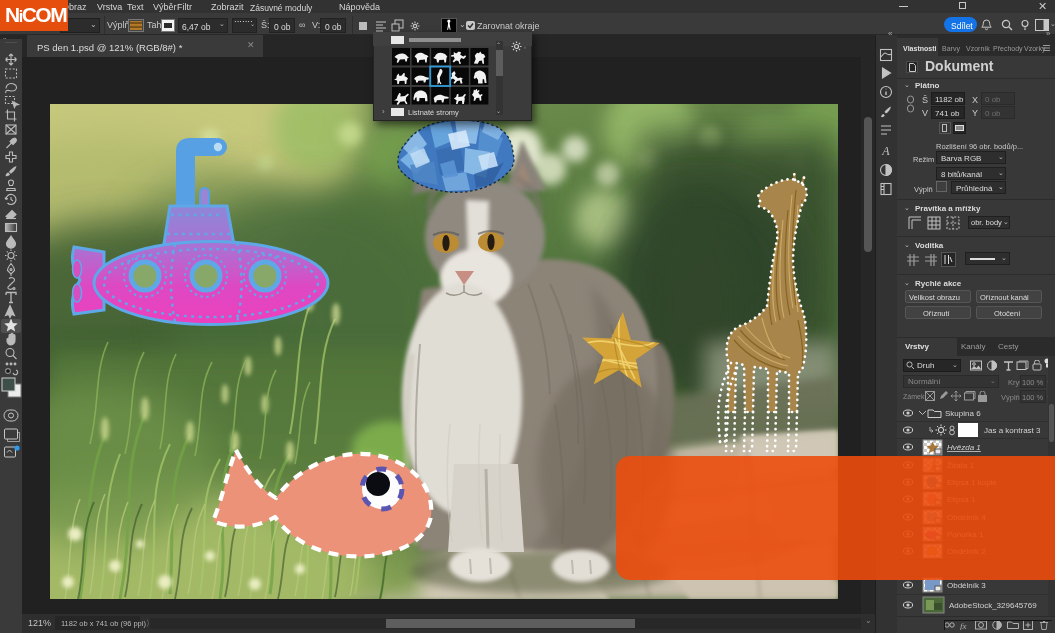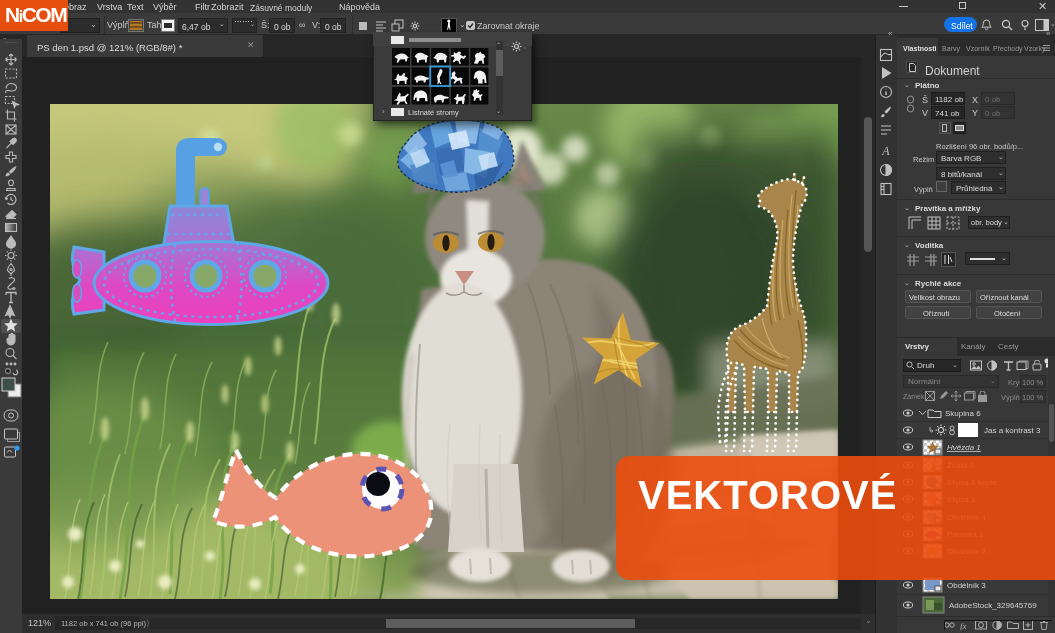--- a/index.html
+++ b/index.html
@@ -9,21 +9,21 @@
   .txt { color:#d6d6d6; font-size:11px; white-space:nowrap; }
 </style>
 </head>
 <body>
 
 <div class="abs" style="left:0;top:0;width:1055px;height:13px;background:#323232;"></div>
 <div class="abs txt" style="left:62px;top:2px;font-size:9px;">Obraz</div>
 <div class="abs txt" style="left:97px;top:2px;font-size:9px;">Vrstva</div>
 <div class="abs txt" style="left:127px;top:2px;font-size:9px;">Text</div>
 <div class="abs txt" style="left:153px;top:2px;font-size:9px;">Výběr</div>
-<div class="abs txt" style="left:195px;top:2px;font-size:9px;">Filtr</div>
+<div class="abs txt" style="left:177px;top:2px;font-size:9px;">Filtr</div>
 <div class="abs txt" style="left:211px;top:2px;font-size:9px;">Zobrazit</div>
 <div class="abs txt" style="left:250px;top:2.5px;font-size:8.5px;">Zásuvné moduly</div>
 <div class="abs txt" style="left:313px;top:16px;font-size:14px;">Okna</div>
 <div class="abs txt" style="left:339px;top:2px;font-size:9px;">Nápověda</div>
 <div class="abs" style="left:899px;top:6px;width:9px;height:1px;background:#c8c8c8;"></div>
 <div class="abs" style="left:959px;top:2px;width:7px;height:7px;border:1px solid #c8c8c8;"></div>
 <div class="abs txt" style="left:1038px;top:0px;font-size:11px;color:#c8c8c8;">✕</div>
 
 <div class="abs" style="left:0;top:13px;width:1055px;height:22px;background:#3a3a3a;border-bottom:1px solid #282828;"></div>
 <div id="optbar">
@@ -628,21 +628,21 @@
 <div class="abs txt" style="left:942px;top:45px;font-size:7px;color:#9a9a9a;">Barvy</div>
 <div class="abs txt" style="left:966px;top:45px;font-size:7px;color:#9a9a9a;">Vzorník</div>
 <div class="abs txt" style="left:993px;top:45px;font-size:7px;color:#9a9a9a;">Přechody</div>
 <div class="abs txt" style="left:1024px;top:45px;font-size:7px;color:#9a9a9a;">Vzorky</div>
 <div class="abs" style="left:1043px;top:45px;width:7px;height:1px;background:#9a9a9a;box-shadow:0 2.5px #9a9a9a, 0 5px #9a9a9a;"></div>
 
 <div class="abs" style="left:906px;top:61px;width:12px;height:12px;background:#262626;border:1px solid #4a4a4a;"></div>
 <svg class="abs" style="left:909px;top:63px;" width="7" height="9" viewBox="0 0 7 9">
       <path d="M0.5 0.5h4l2 2v6h-6z" fill="none" stroke="#ccc"></path>
     </svg>
-<div class="abs txt" style="left:925px;top:64px;font-size:12px;color:#d0d0d0;">Dokument</div>
+<div class="abs txt" style="left:925px;top:58px;font-size:14px;color:#d0d0d0;font-weight:bold;">Dokument</div>
 <div class="abs" style="left:897px;top:78px;width:158px;height:1px;background:#2c2c2c;"></div>
 
 <div class="abs txt" style="left:904px;top:81px;font-size:7px;color:#bbb;">⌄</div>
 <div class="abs txt" style="left:915px;top:80.5px;font-size:8px;color:#dcdcdc;font-weight:bold;">Plátno</div>
 
 <svg class="abs" style="left:906px;top:95px;" width="9" height="18" viewBox="0 0 9 18">
       <rect x="1.5" y="1" width="6" height="7" rx="3" fill="none" stroke="#9a9a9a"></rect>
       <rect x="1.5" y="10" width="6" height="7" rx="3" fill="none" stroke="#9a9a9a"></rect>
     </svg>
 <div class="abs txt" style="left:922px;top:95px;font-size:9px;color:#c9c9c9;">Š</div>
@@ -989,14 +989,13 @@
 <div class="abs txt" style="left:408px;top:108px;font-size:7.5px;color:#d8d8d8;z-index:22;">Listnaté stromy</div>
 
 <svg class="abs" style="left:511px;top:41px;z-index:22;" width="11" height="11" viewBox="0 0 11 11">
       <circle cx="5.5" cy="5.5" r="2" fill="none" stroke="#ccc" stroke-width="1.2"></circle>
       <path d="M5.5 0.5v1.6M5.5 8.9v1.6M0.5 5.5h1.6M8.9 5.5h1.6M2 2l1.1 1.1M9 9L7.9 7.9M9 2L7.9 3.1M2 9l1.1-1.1" stroke="#ccc" stroke-width="1.2"></path>
     </svg>
 <div class="abs txt" style="left:524px;top:44px;font-size:6px;color:#999;z-index:22;">‹</div>
 </div>
 
 <div class="abs" style="left:616px;top:456px;width:439px;height:124px;background:rgba(236,76,12,0.9);border-radius:14px 0 0 14px;z-index:50;">
-  <div class="abs" style="left:22px;top:19px;color:#fff;font-size:40px;font-weight:bold;letter-spacing:1px;line-height:1;">VEKTOROVÉ</div>
 </div>
 
 </body></html>

